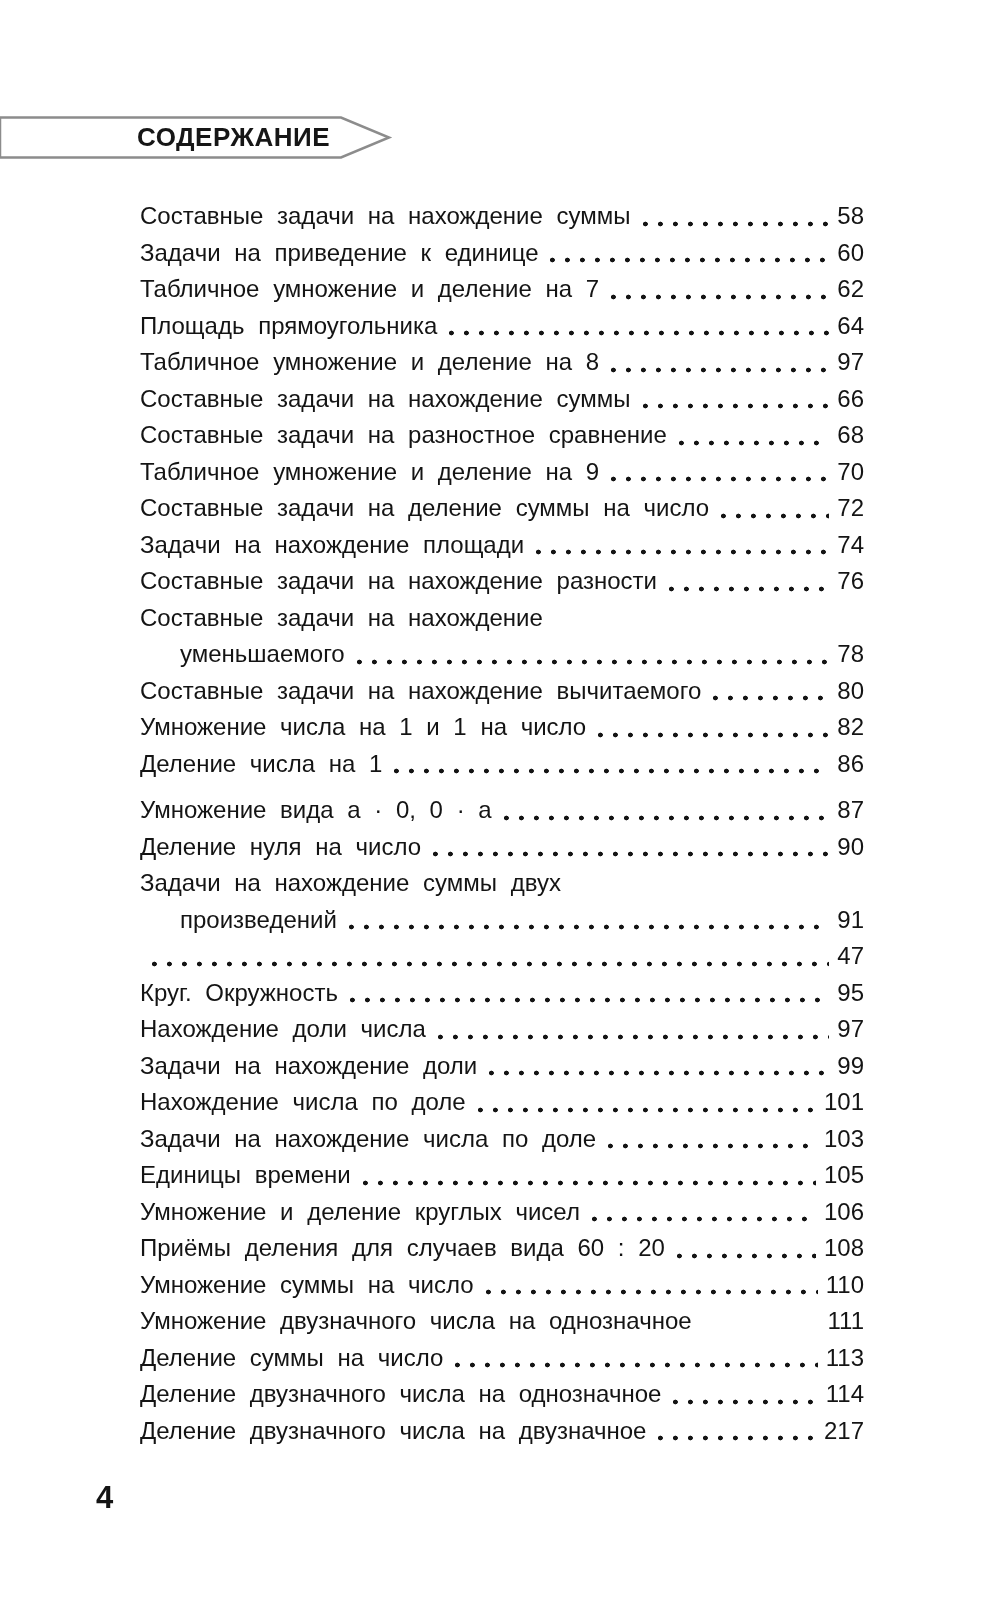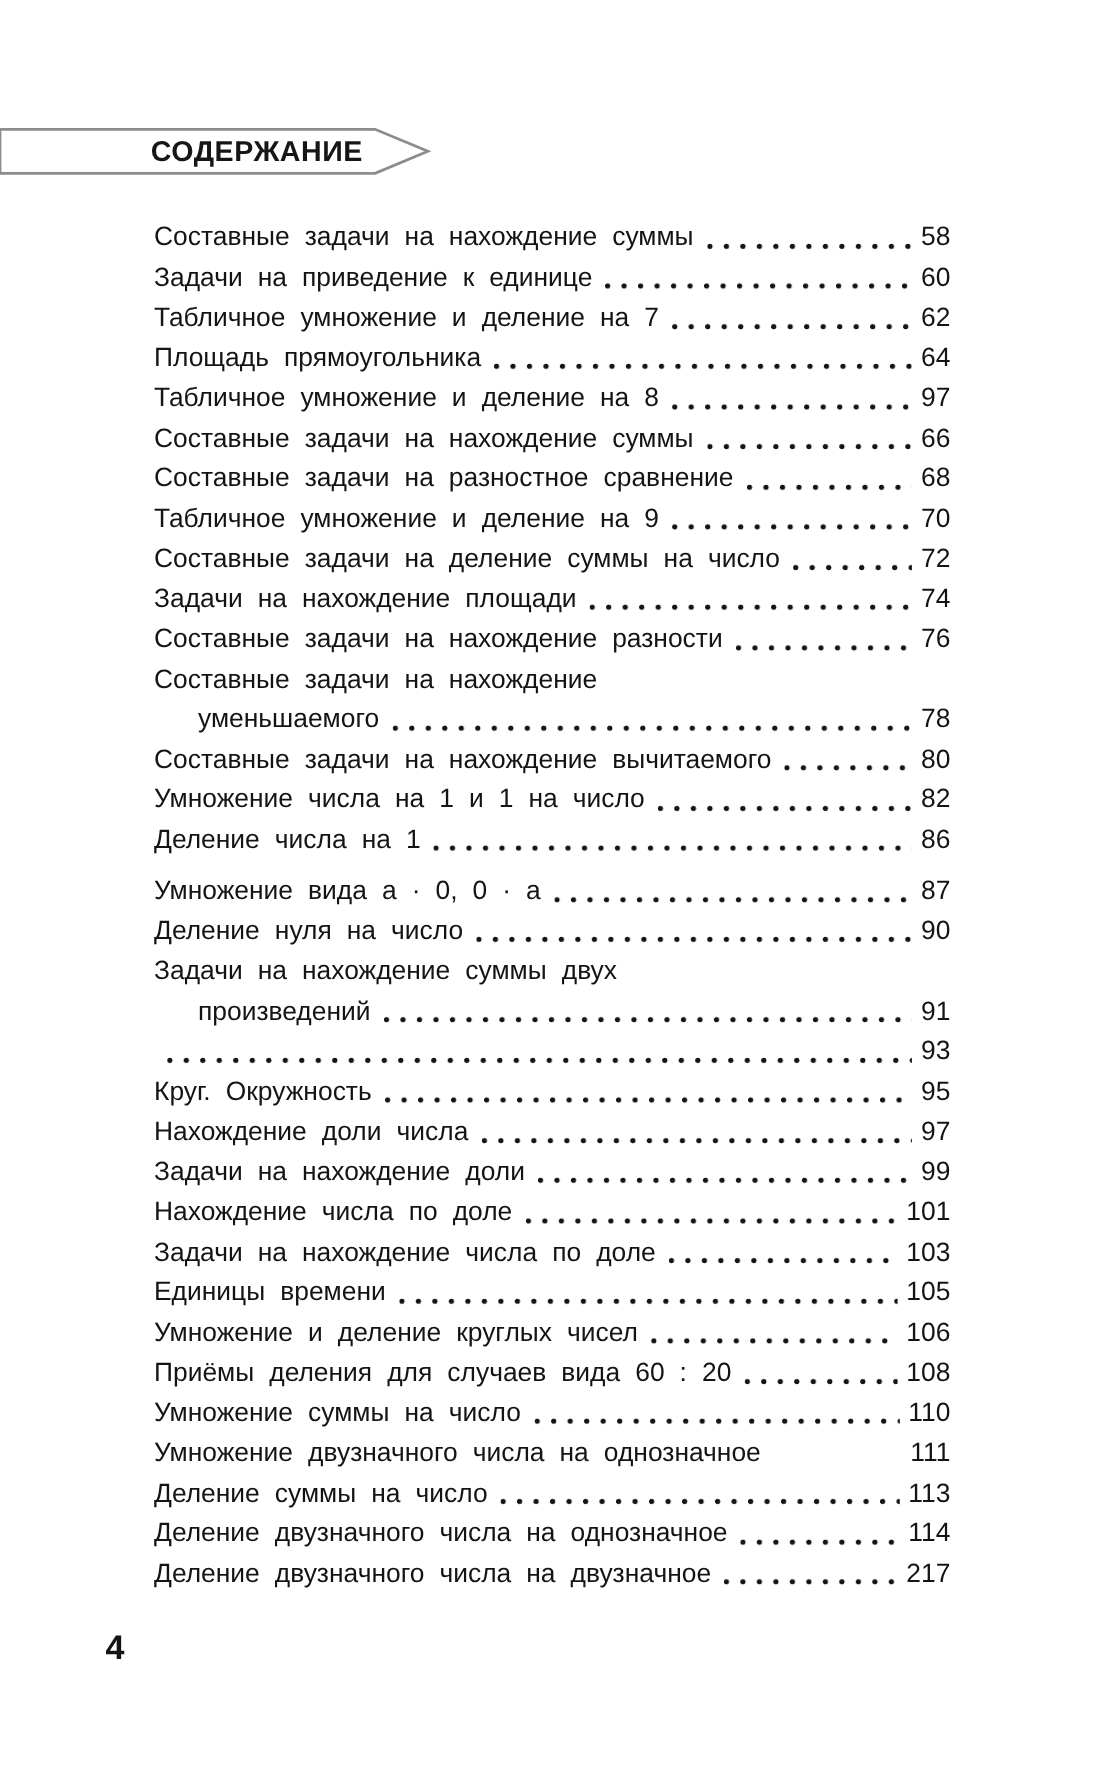--- a/index.html
+++ b/index.html
@@ -182,21 +182,21 @@
     <div class="toc-row">
       <span class="toc-title">Задачи на нахождение суммы двух</span>
     </div>
     <div class="toc-row cont">
       <span class="toc-title">произведений</span>
       <span class="toc-leader"></span>
       <span class="toc-page">91</span>
     </div>
     <div class="toc-row">
       <span class="toc-leader"></span>
-      <span class="toc-page">93</span>
+      <span class="toc-page">47</span>
     </div>
     <div class="toc-row">
       <span class="toc-title">Круг. Окружность</span>
       <span class="toc-leader"></span>
       <span class="toc-page">95</span>
     </div>
     <div class="toc-row">
       <span class="toc-title">Нахождение доли числа</span>
       <span class="toc-leader"></span>
       <span class="toc-page">97</span>

